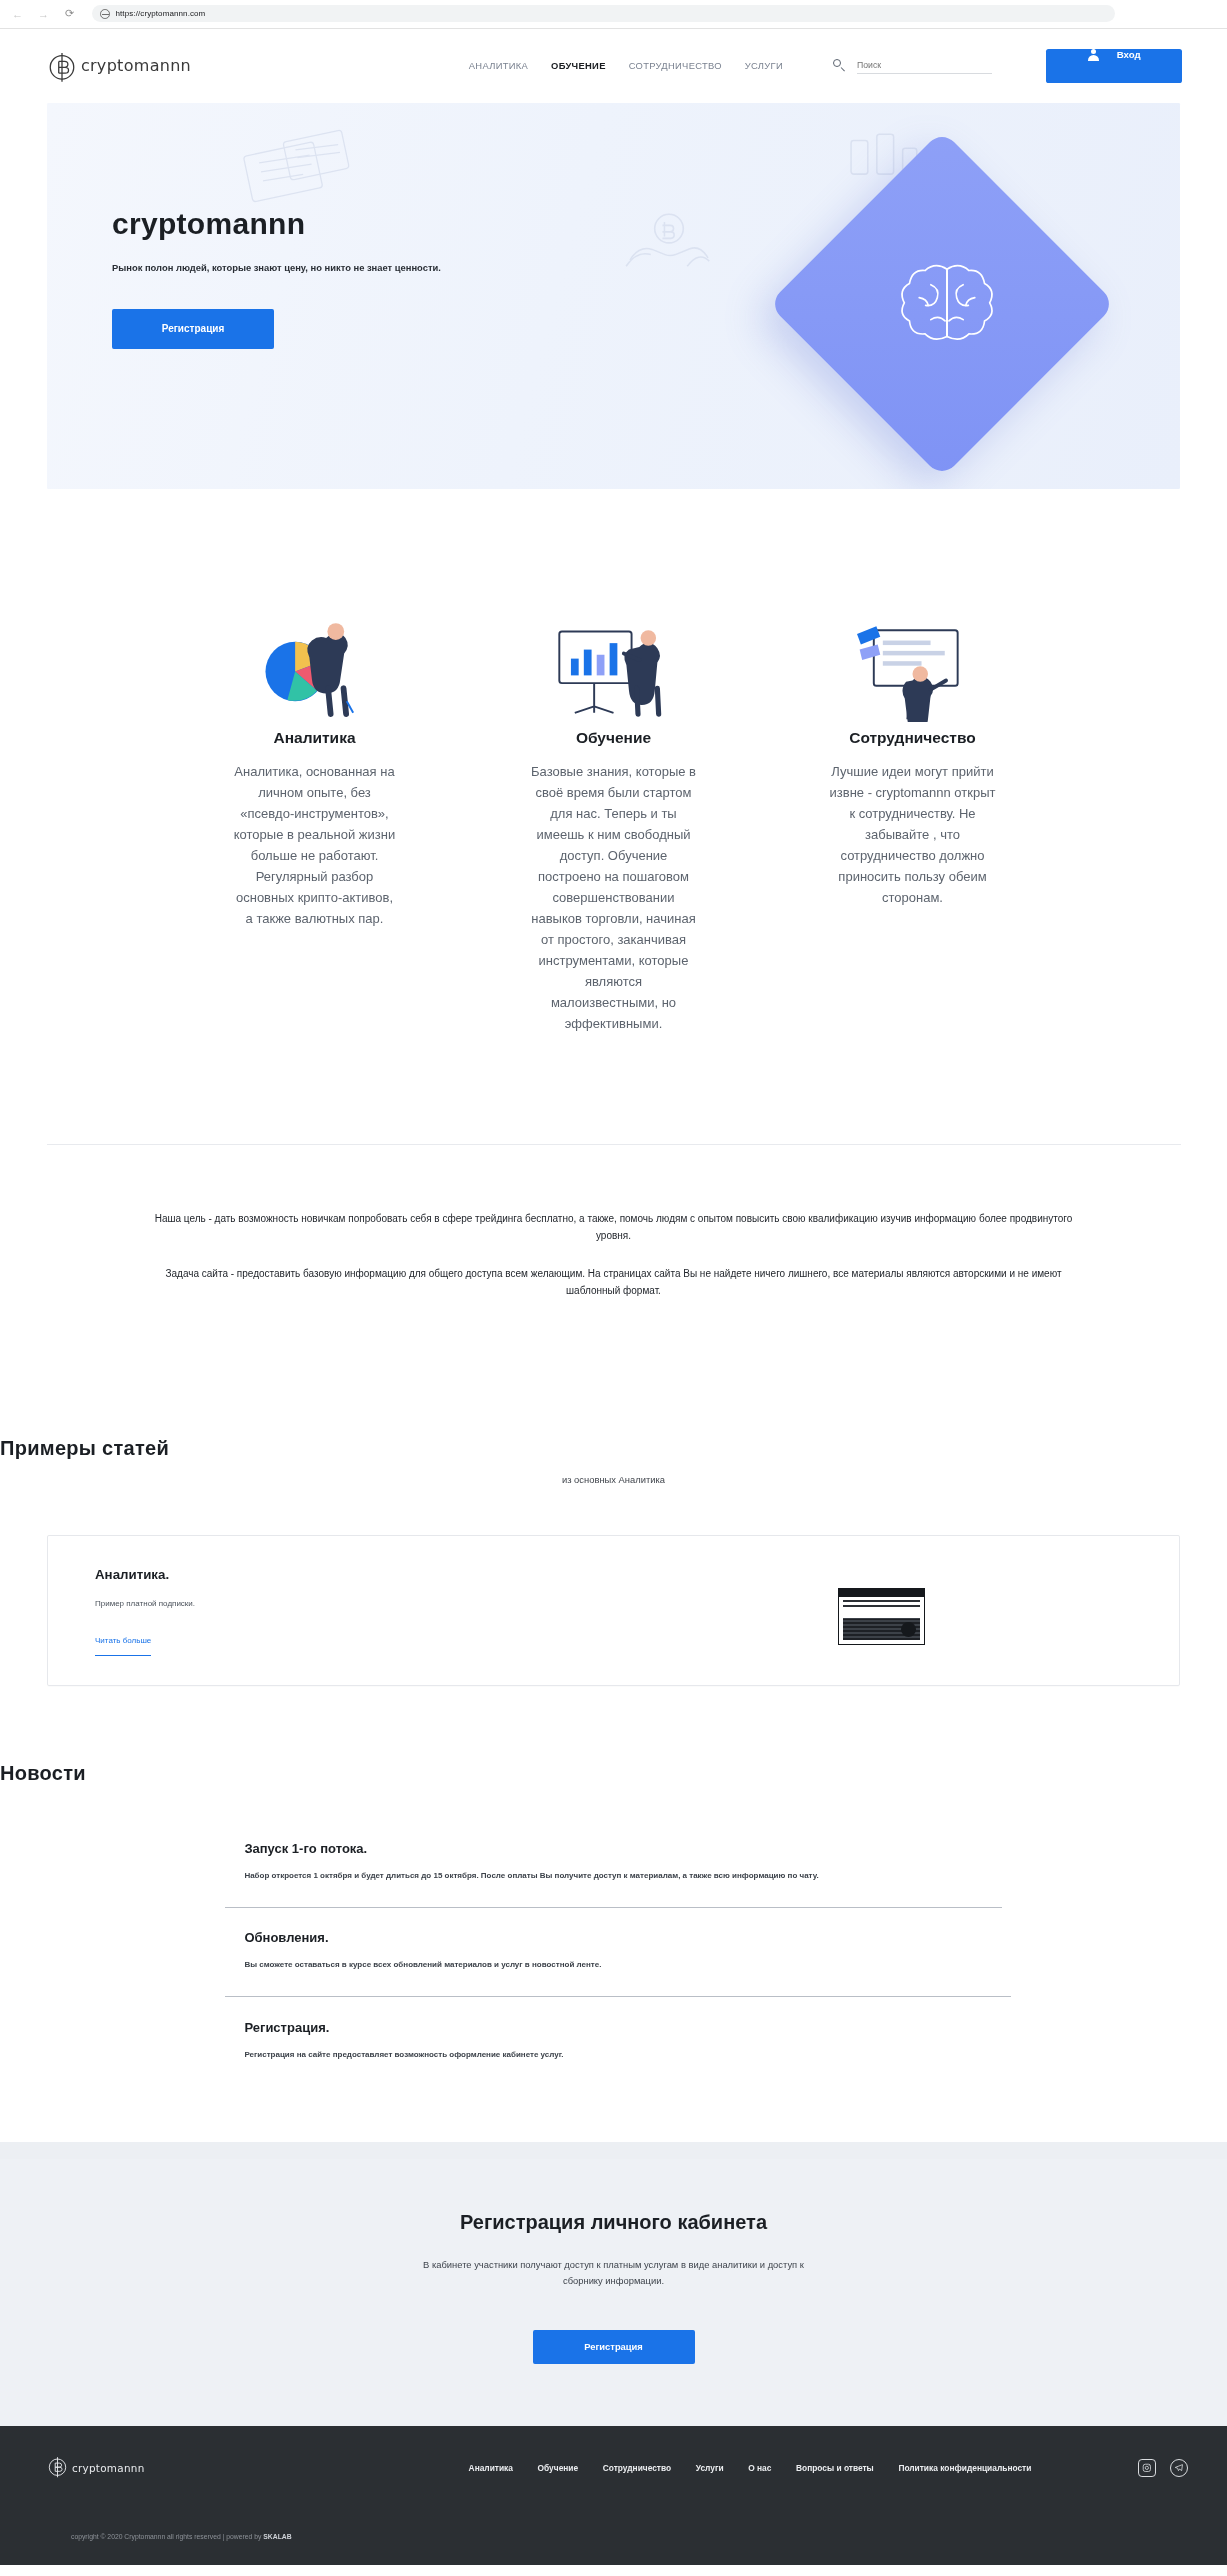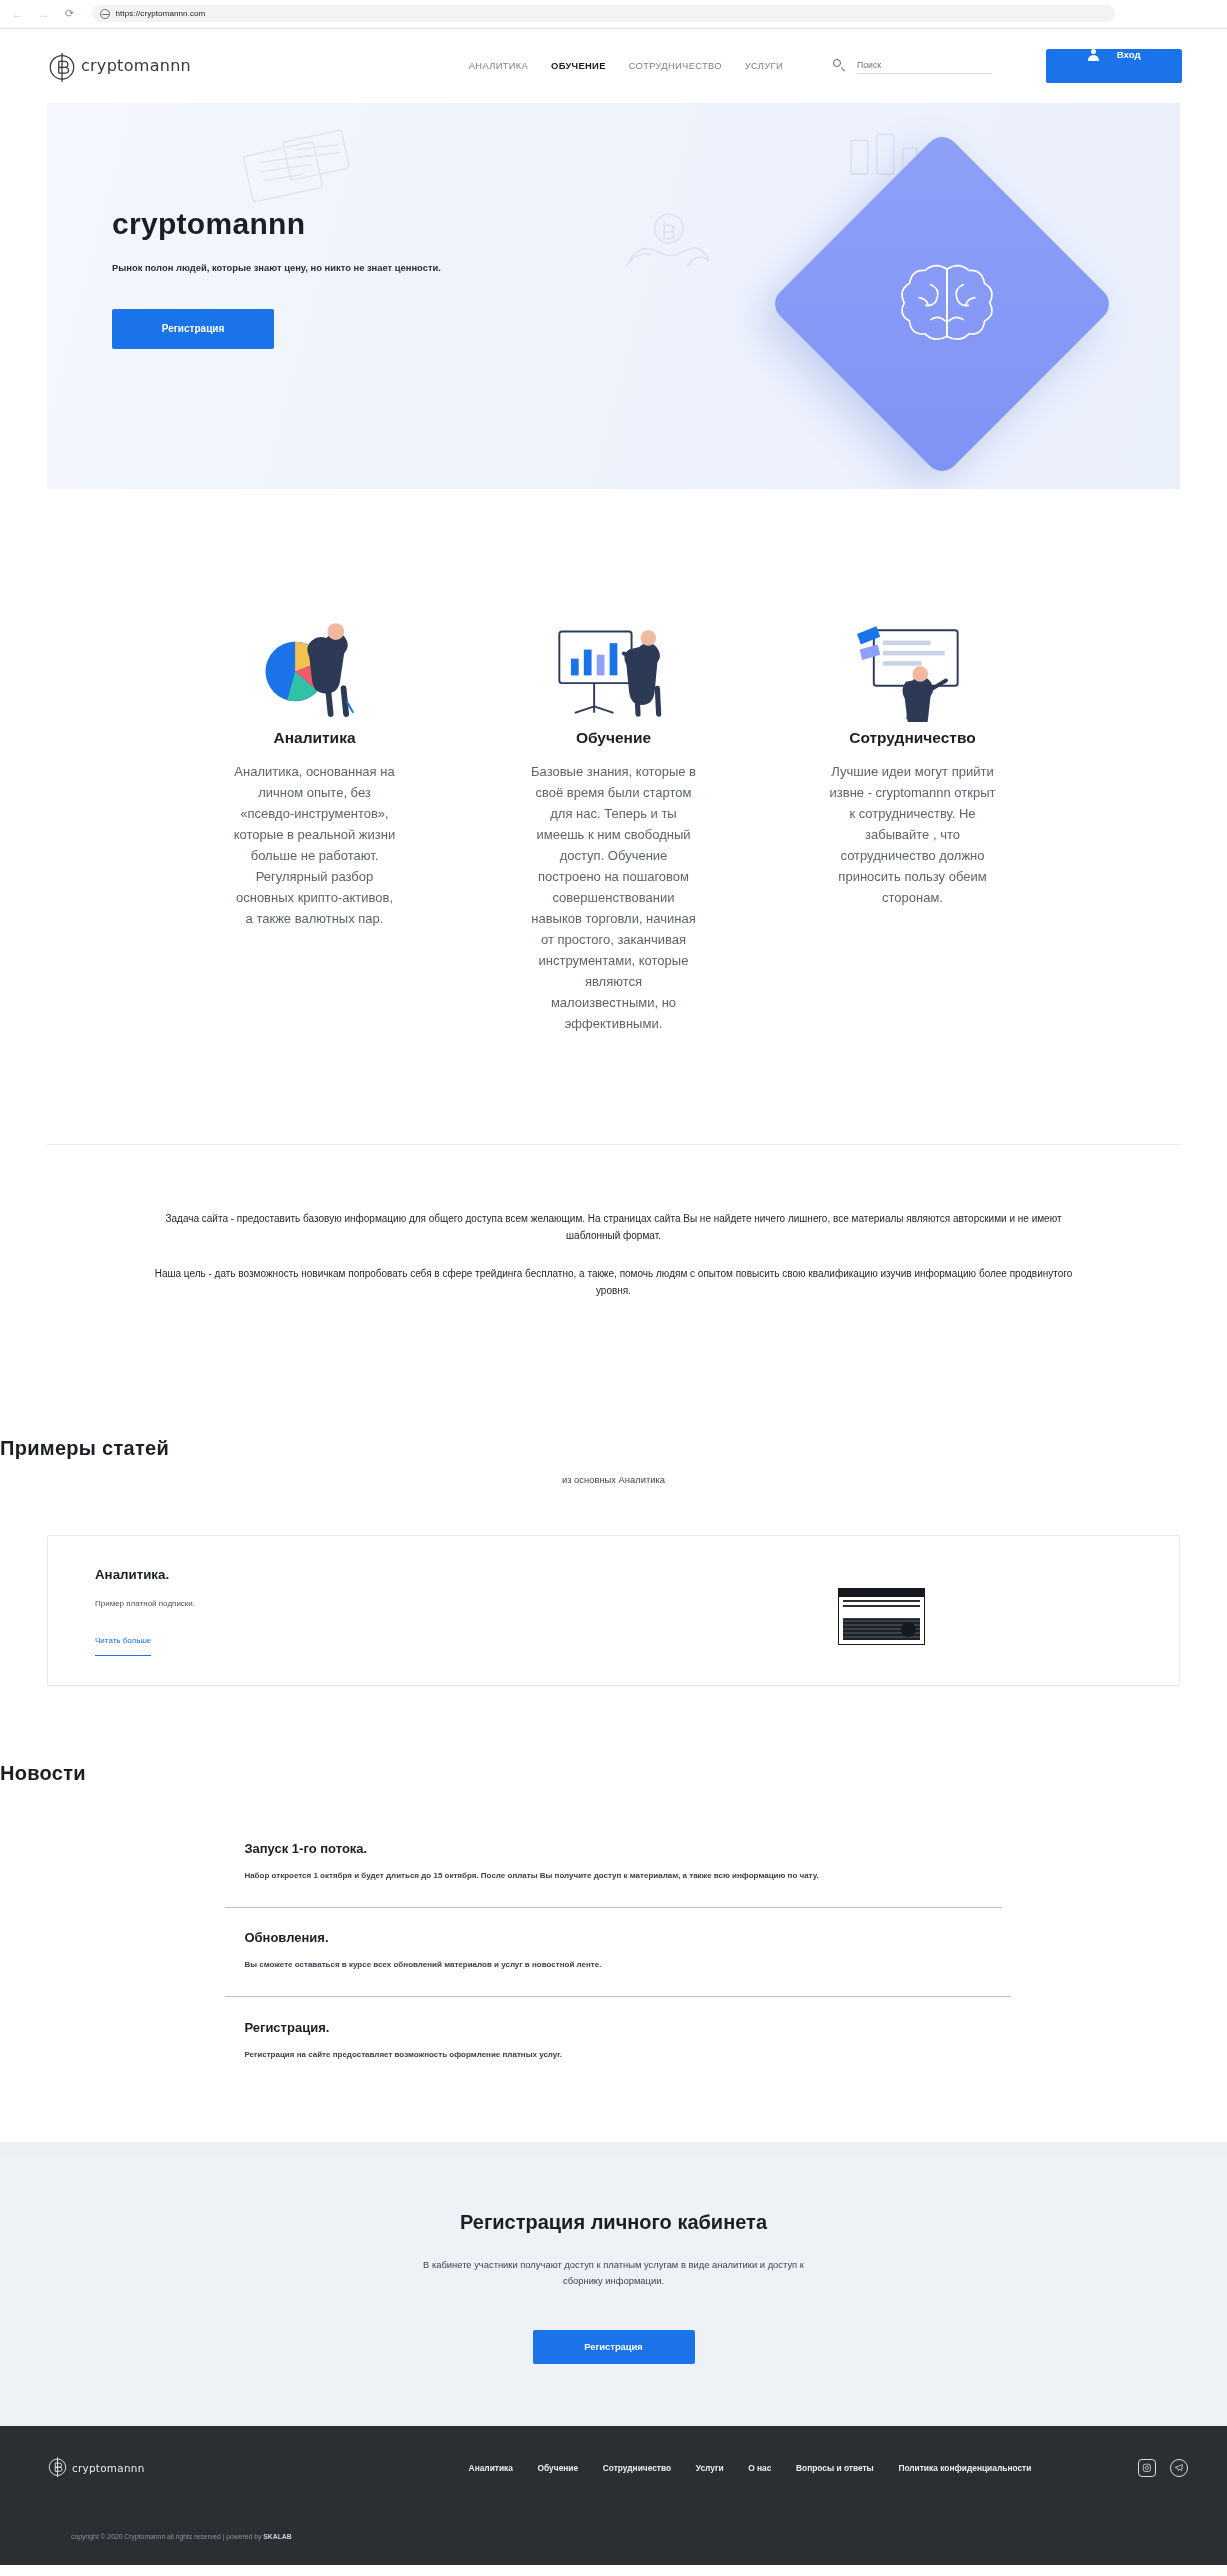--- a/index.html
+++ b/index.html
@@ -588,22 +588,22 @@
         </svg>
       </div>
       <div class="feature-title">Сотрудничество</div>
       <div class="feature-text">Лучшие идеи могут прийти извне - cryptomannn открыт к сотрудничеству. Не забывайте , что сотрудничество должно приносить пользу обеим сторонам.</div>
     </div>
   </div>
 
   <div class="divider"></div>
 
   <div class="mission">
+    <p>Наша цель - дать возможность новичкам попробовать себя в сфере трейдинга бесплатно, а также, помочь людям с опытом повысить свою квалификацию изучив информацию более продвинутого уровня.</p>
     <p>Задача сайта - предоставить базовую информацию для общего доступа всем желающим. На страницах сайта Вы не найдете ничего лишнего, все материалы являются авторскими и не имеют шаблонный формат.</p>
-    <p>Наша цель - дать возможность новичкам попробовать себя в сфере трейдинга бесплатно, а также, помочь людям с опытом повысить свою квалификацию изучив информацию более продвинутого уровня.</p>
   </div>
 
   <div style="padding-top:71px">
     <div class="section-title">Примеры статей</div>
     <div class="section-sub">из основных Аналитика</div>
 
     <div class="article-card">
       <div class="article-title">Аналитика.</div>
       <div class="article-desc">Пример платной подписки.</div>
       <a class="article-link">Читать больше</a>
@@ -630,21 +630,21 @@
       <div class="news-sep short"></div>
 
       <div class="news-item">
         <div class="news-title">Обновления.</div>
         <div class="news-text">Вы сможете оставаться в курсе всех обновлений материалов и услуг в новостной ленте.</div>
       </div>
       <div class="news-sep shorter"></div>
 
       <div class="news-item">
         <div class="news-title">Регистрация.</div>
-        <div class="news-text">Регистрация на сайте предоставляет возможность оформление платных услуг.</div>
+        <div class="news-text">Регистрация на сайте предоставляет возможность оформление кабинете услуг.</div>
       </div>
     </div>
   </div>
 
   <div class="band"></div>
 
   <div class="reg">
     <div class="reg-title">Регистрация личного кабинета</div>
     <div class="reg-text">В кабинете участники получают доступ к платным услугам в виде аналитики и доступ к сборнику информации.</div>
     <button class="reg-btn">Регистрация</button>

